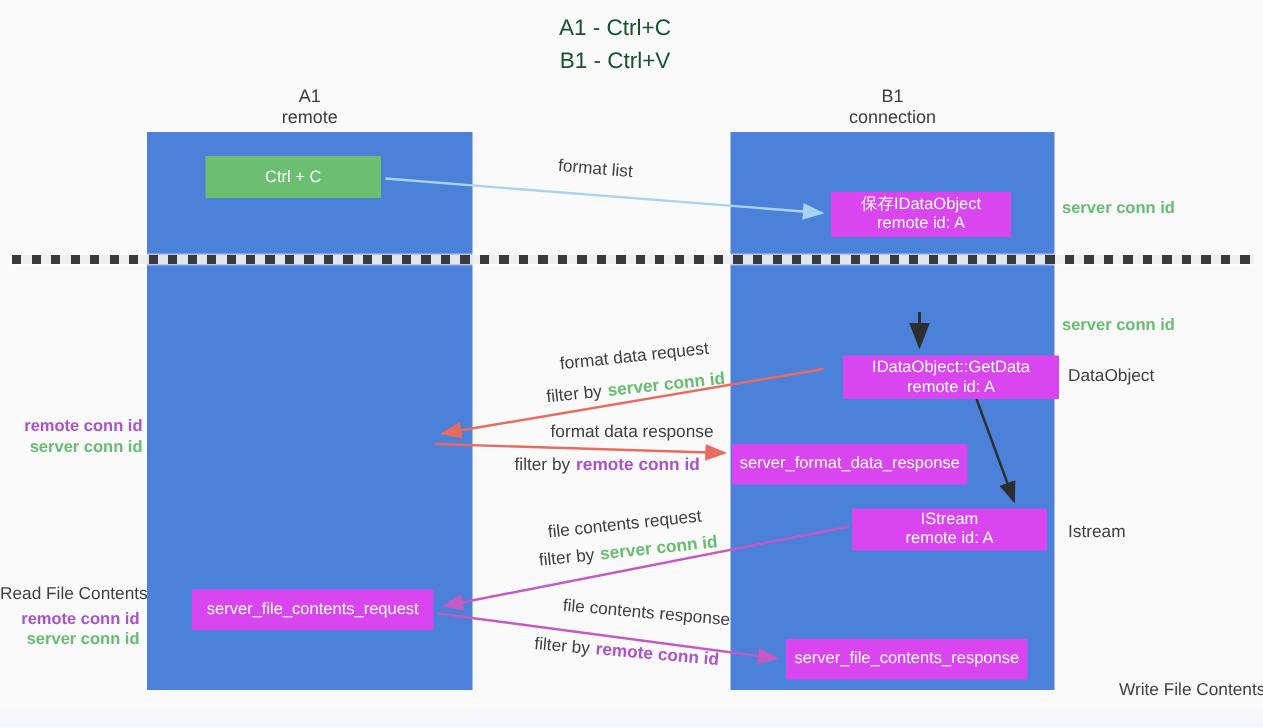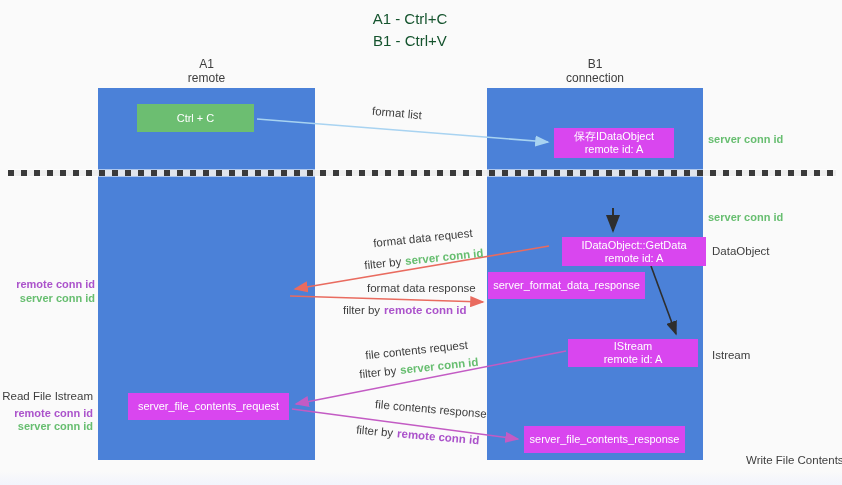--- a/index.html
+++ b/index.html
@@ -123,21 +123,21 @@
     <span>remote id: A</span>
   </div>
 
 
   <div class="node orange" style="left:550px;top:237px;width:144px;height:29px;margin-left:12px;">
     <span>IDataObject::GetData</span>
     <span>remote id: A</span>
   </div>
 
 
-  <div class="node orange" style="left:488px;top:272px;width:157px;height:27px;">
+  <div class="node orange" style="left:488px;top:296px;width:157px;height:27px;">
     <span>server_format_data_response</span>
   </div>
 
   <div class="node orange" style="left:568px;top:339px;width:130px;height:28px;">
     <span>IStream</span>
     <span>remote id: A</span>
   </div>
 
   <div class="node orange" style="left:128px;top:393px;width:161px;height:27px;">
     <span>server_file_contents_request</span>
@@ -174,18 +174,18 @@
   <div class="side" style="left:712px;top:245px;">DataObject</div>
   <div class="side" style="left:712px;top:349px;">Istream</div>
   <div class="side" style="left:714px;top:454px;margin-left:32px;">Write File Contents</div>
 
   <div class="left-block" style="left:10px;top:278px;width:85px;">
     <div class="purple-txt">remote conn id</div>
     <div class="green-txt">server conn id</div>
   </div>
 
   <div class="left-block" style="left:0px;top:390px;width:93px;">
-    <div class="plain">Read File Istream</div>
+    <div class="plain">Read File Contents</div>
     <div class="purple-txt" style="margin-top:3px;">remote conn id</div>
     <div class="green-txt">server conn id</div>
   </div>
 
 </div>
 
 </body></html>

